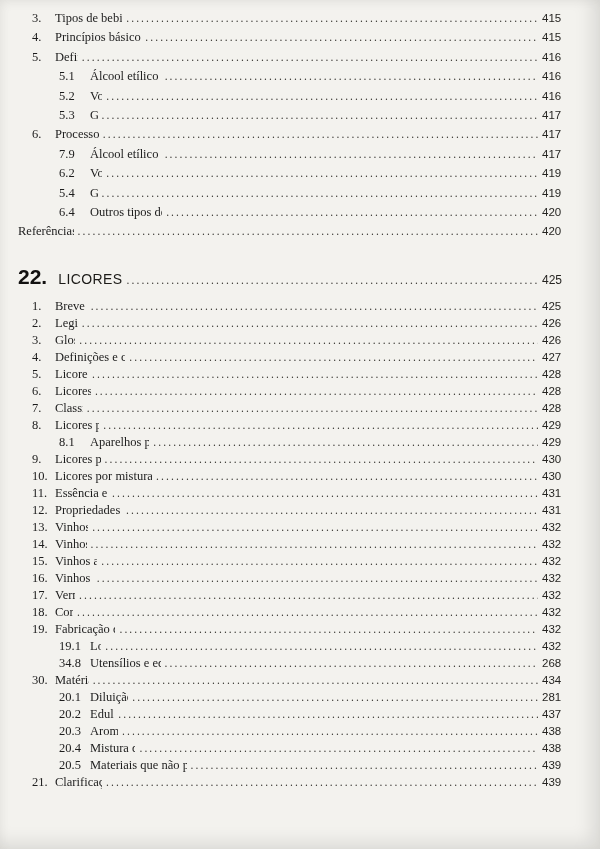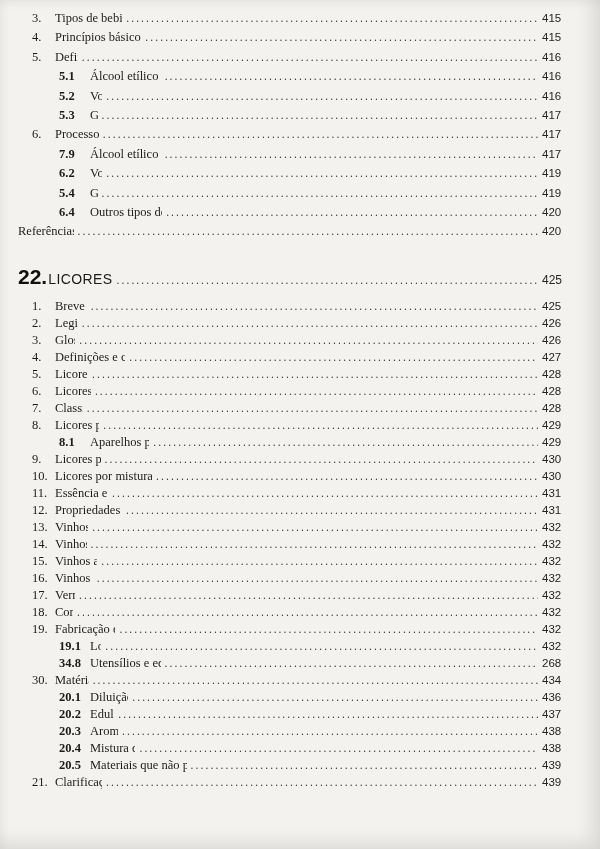--- a/index.html
+++ b/index.html
@@ -28,21 +28,21 @@
   }
   .toc-top .toc-row { line-height: 19.4px; }
   .chapter-toc .toc-row { line-height: 17px; }
   .num {
     flex: 0 0 auto;
     display: inline-block;
   }
   .lvl1 { padding-left: 14px; }
   .lvl1 .num { width: 23px; }
   .lvl2 { padding-left: 41px; }
-  .lvl2 .num { width: 31px; font-weight: bold; }
+  .lvl2 .num { width: 31px; }
   .lvl0 { padding-left: 0; }
   .label { flex: 0 1 auto; overflow: hidden; }
   .leader {
     flex: 1 1 auto;
     overflow: hidden;
     margin: 0 4px 0 4px;
     min-width: 12px;
   }
   .leader::after {
     content: "..........................................................................................................................................................................................................................";
@@ -71,21 +71,21 @@
     display: flex;
     align-items: baseline;
     margin-top: 23px;
     margin-bottom: 9px;
   }
   .ch-num {
     font-family: "Liberation Sans", sans-serif;
     font-weight: bold;
     font-size: 21px;
     color: #121110;
-    margin-right: 1px;
+    margin-right: 11px;
   }
   .ch-title {
     font-family: "Liberation Sans", sans-serif;
     font-weight: normal;
     font-size: 14px;
     letter-spacing: 0.4px;
     color: #1c1b18;
   }
   .chapter-row .pageno { font-size: 12px; }
 </style>
@@ -349,21 +349,21 @@
         <span class="num">30.</span>
         <span class="label">Matérias-primas</span>
         <span class="leader"></span>
         <span class="pageno">434</span>
       </div>
 
       <div class="toc-row lvl2">
         <span class="num">20.1</span>
         <span class="label">Diluição dos alcoóis</span>
         <span class="leader"></span>
-        <span class="pageno">436</span>
+        <span class="pageno">281</span>
       </div>
 
       <div class="toc-row lvl2">
         <span class="num">20.2</span>
         <span class="label">Edulcoração</span>
         <span class="leader"></span>
         <span class="pageno">437</span>
       </div>
 
       <div class="toc-row lvl2">

